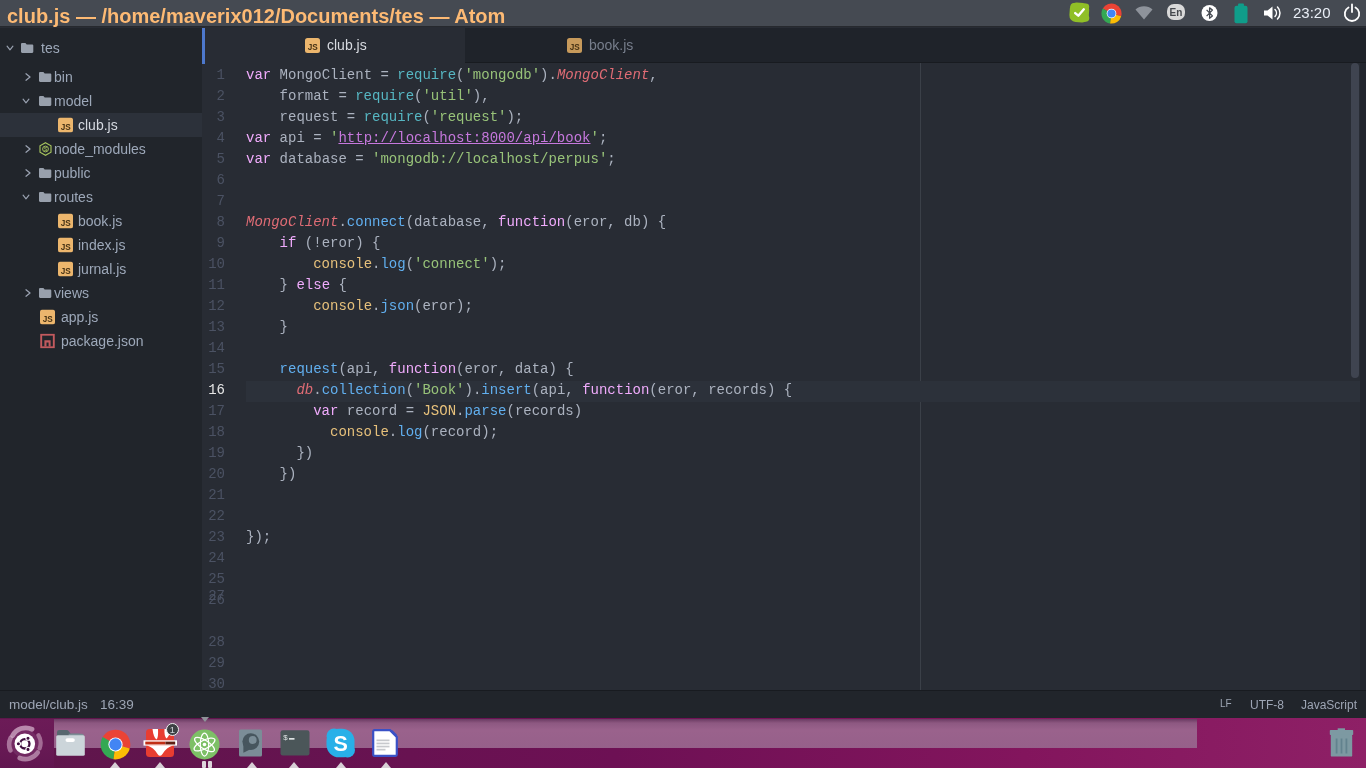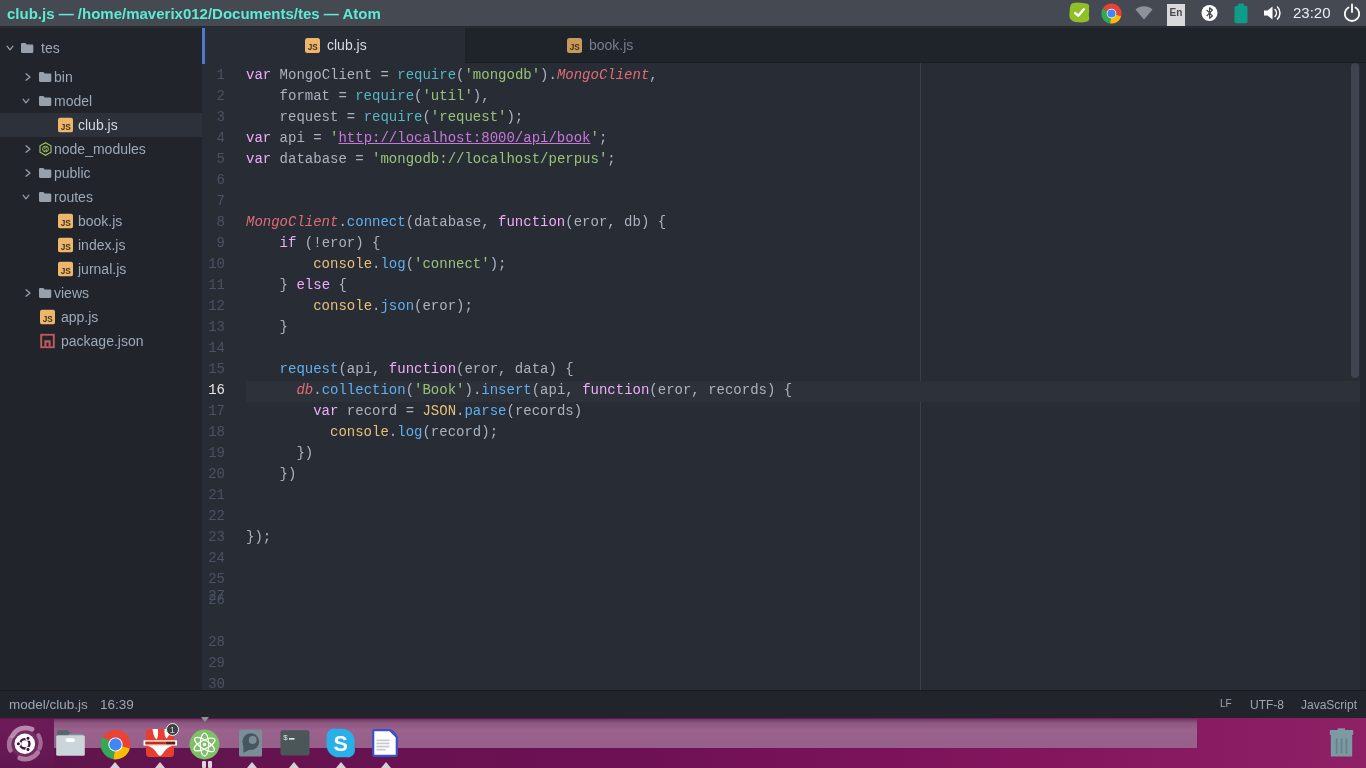--- a/index.html
+++ b/index.html
@@ -2,21 +2,21 @@
 <html><head>
 <meta charset="utf-8">
 <style>
   * { margin:0; padding:0; box-sizing:border-box; }
   html,body { width:1366px; height:768px; overflow:hidden; background:#282c34; }
   body { font-family:"Liberation Sans", sans-serif; position:relative; }
   .abs { position:absolute; }
 
   
   #titlebar { left:0; top:0; width:1366px; height:27px; background:#454a52; border-bottom:1px solid #26292e; }
-  #titlebar .wtitle { position:absolute; left:7px; top:5px; font-size:15px; font-weight:bold; color:#5eead4; letter-spacing:0;text-align:right; }
+  #titlebar .wtitle { position:absolute; left:7px; top:5px; font-size:20px; font-weight:bold; color:#fdba74; letter-spacing:0;text-align:right; }
 
   
   #tree { left:0; top:28px; width:202px; height:662px; background:#21252b; overflow:hidden; }
   .trow { position:absolute; left:0; width:202px; height:24px; line-height:24px; color:#9da8b9; font-size:14px; white-space:nowrap; }
   .trow.sel { background:#2c313a; color:#d5d9e0; }
   .tico { position:absolute; top:50%; transform:translateY(-50%); }
   .chev { position:absolute; top:50%; width:8px; height:8px; transform:translateY(-50%); }
   .lbl { position:absolute; top:0; }
 
   
@@ -65,21 +65,21 @@
   <svg style="position:absolute;left:1101px;top:3px" width="21" height="21" viewBox="0 0 48 48">
     <path d="M24 24 L4.1 12.5 A23 23 0 0 1 46.2 30 Z" fill="#ea4335"></path>
     <path d="M24 24 L4.1 12.5 A23 23 0 0 0 20.8 46.8 Z" fill="#34a853"></path>
     <path d="M24 24 L20.8 46.8 A23 23 0 0 0 46.2 30 Z" fill="#fbbc05"></path>
     <circle cx="24" cy="24" r="11" fill="#fff"></circle>
     <circle cx="24" cy="24" r="9.3" fill="#4285f4"></circle>
   </svg>
   <svg style="position:absolute;left:1135px;top:6px" width="18" height="14" viewBox="0 0 18 14">
     <path d="M0.5 3.5 A13 13 0 0 1 17.5 3.5 L9 13.5 Z" fill="#8e939b"></path>
   </svg>
-  <div style="position:absolute;left:1167px;top:4px;width:18px;height:22px;background:#d9d9d9;border-radius:0;color:#46494e;font-size:10px;font-weight:bold;text-align:center;line-height:18px;">En</div>
+  <div style="position:absolute;left:1167px;top:4px;width:18px;height:16px;background:#d9d9d9;border-radius:7px;color:#46494e;font-size:10px;font-weight:bold;text-align:center;line-height:18px;">En</div>
   <svg style="position:absolute;left:1201px;top:4px" width="17" height="18" viewBox="0 0 17 18">
     <circle cx="8.5" cy="9" r="8" fill="#fff"></circle>
     <path d="M5.6 5.9 L11.4 11.9 L8.6 14.2 L8.6 3.8 L11.4 6.1 L5.6 12.1" fill="none" stroke="#454a52" stroke-width="1.3" stroke-linejoin="round"></path>
   </svg>
   <svg style="position:absolute;left:1233px;top:3px" width="16" height="21" viewBox="0 0 16 21">
     <rect x="5" y="0.5" width="6" height="3" rx="1" fill="#0f9d8a"></rect>
     <rect x="1.5" y="2.8" width="13" height="17.5" rx="2" fill="#0f9d8a"></rect>
   </svg>
   <svg style="position:absolute;left:1263px;top:4px" width="19" height="18" viewBox="0 0 19 18">
     <path d="M1 6.5 L4.5 6.5 L9.5 2.5 L9.5 15.5 L4.5 11.5 L1 11.5 Z" fill="#fff"></path>

